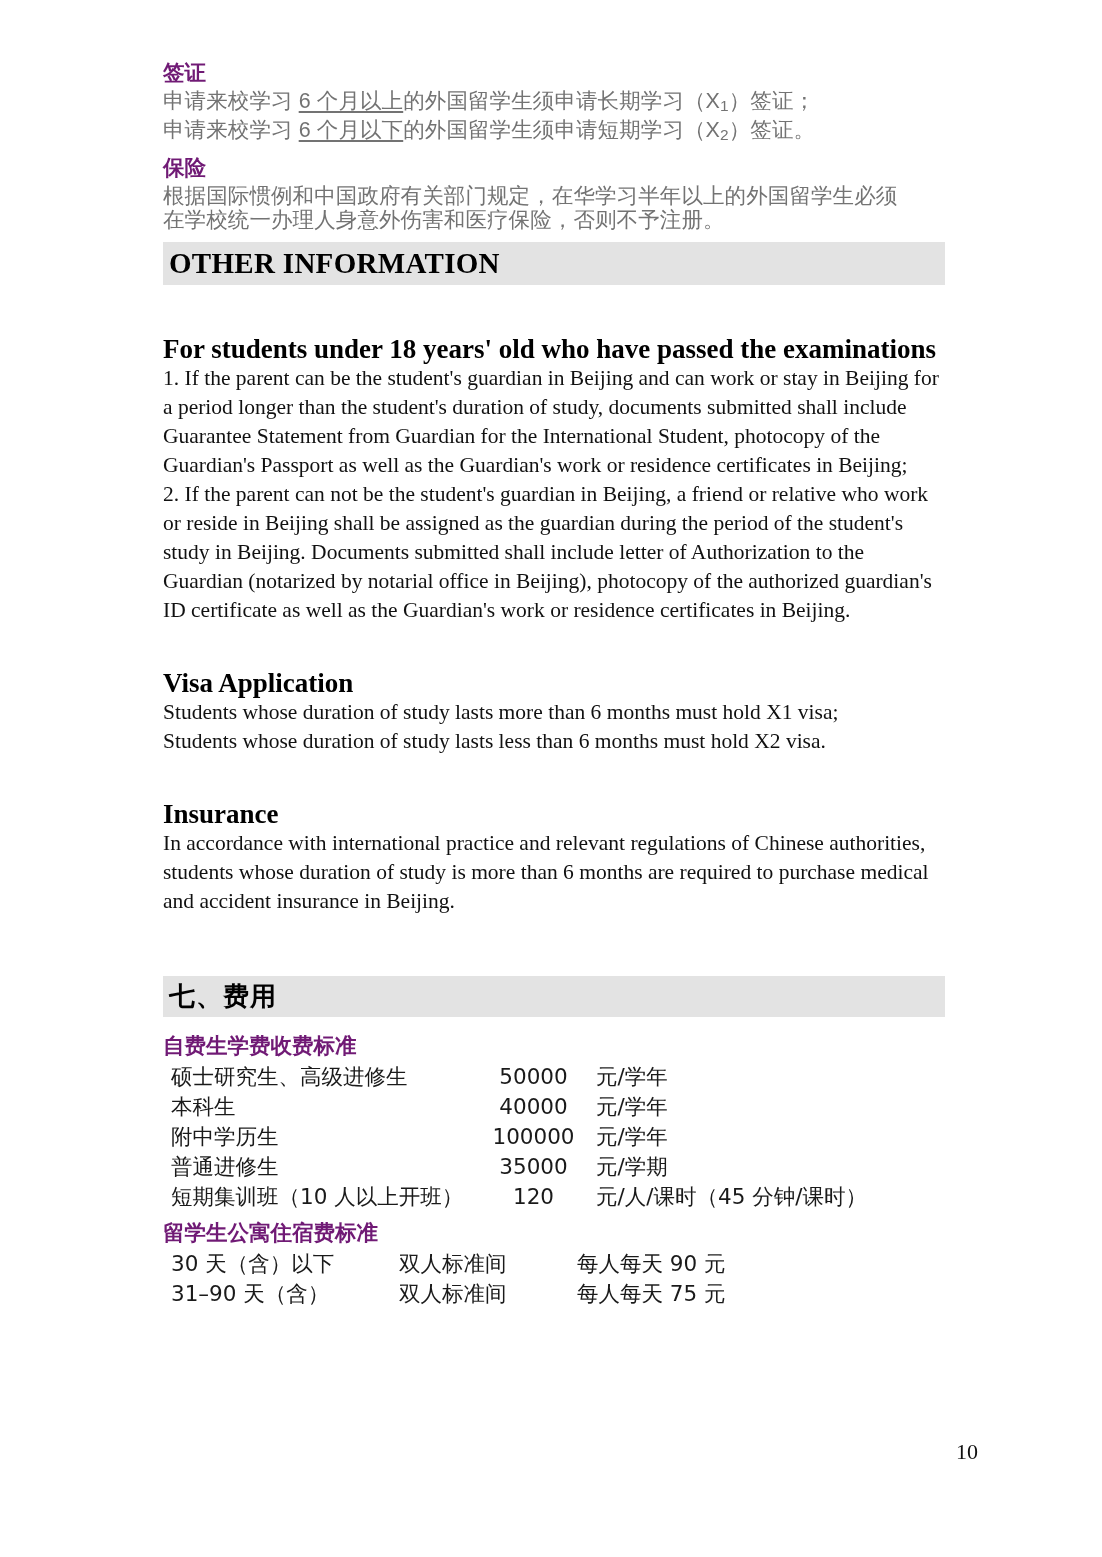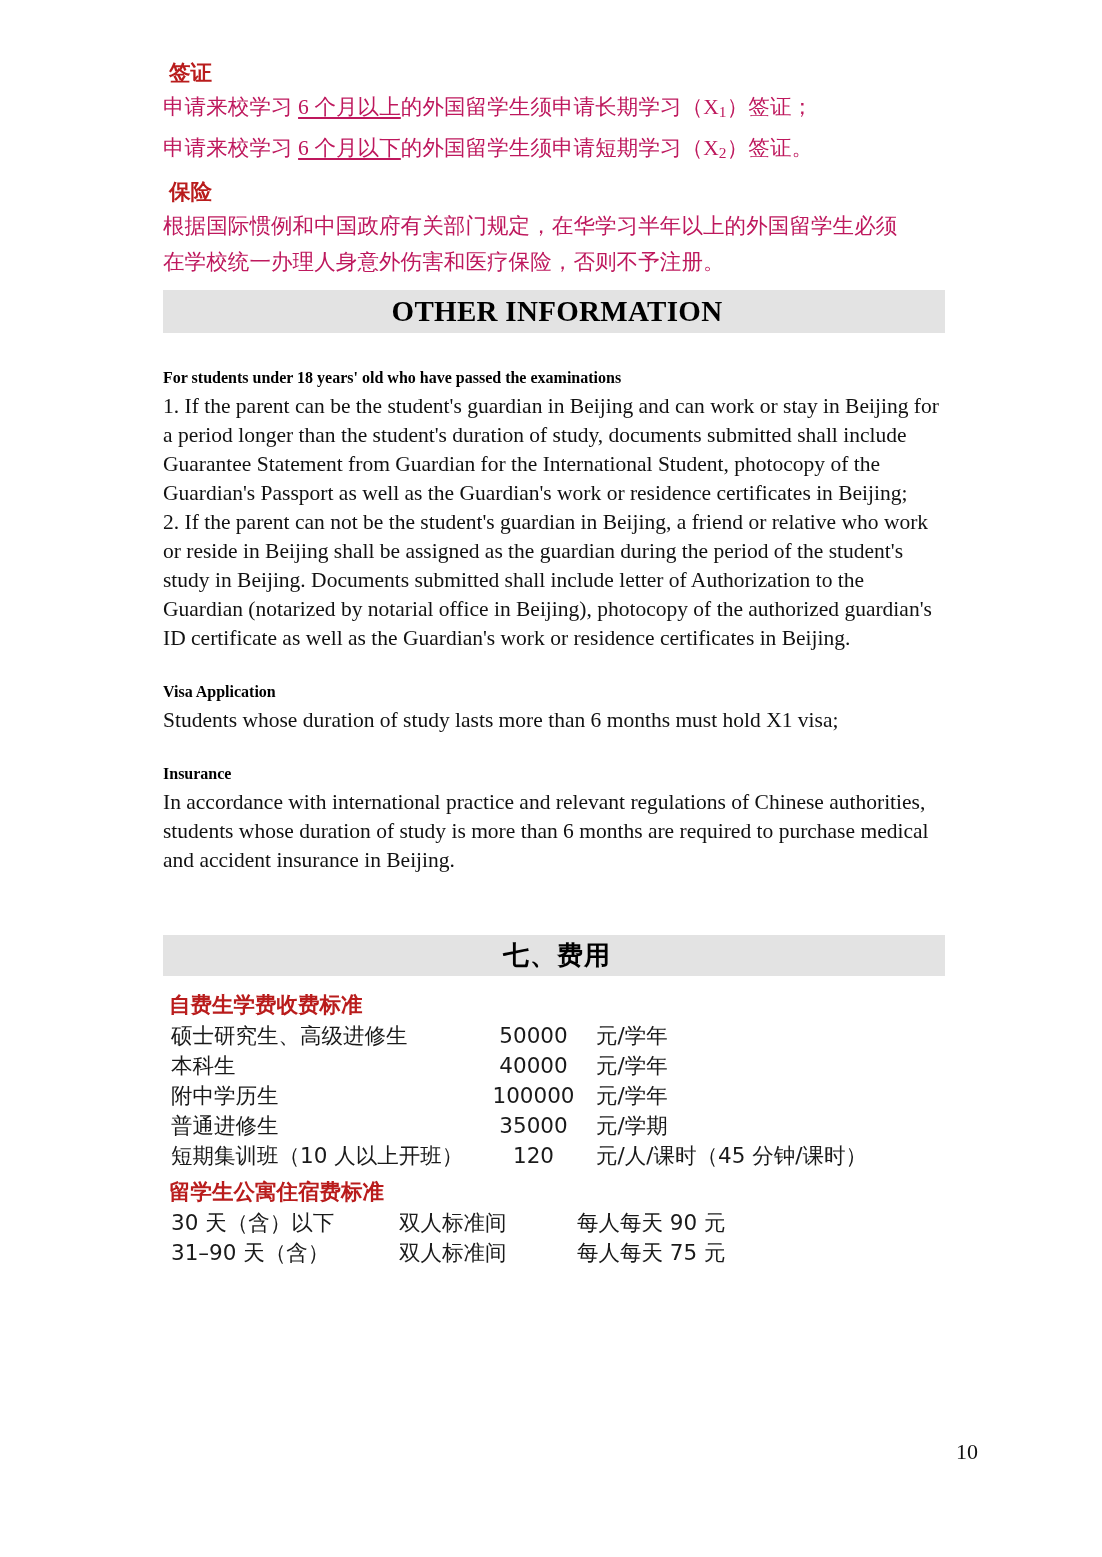--- a/index.html
+++ b/index.html
@@ -22,50 +22,48 @@
   }
   .content {
     position: absolute;
     left: 163px;
     top: 0;
     width: 782px;
   }
 
   
   .cn {
-    font-family: Liberation Serif, serif;
-    font-size: 21.5px;
-    line-height: 36px;
-    color: #be185d;
+    font-family: Liberation Sans, sans-serif;
+    font-size: 21.5px;
+    line-height: 24px;
+    color: #737373;
     letter-spacing: 0.1px;
   }
   .cn-bold {
     font-family: Liberation Sans, sans-serif;
     font-size: 21.5px;
     line-height: 31px;
     font-weight: bold;
-    color: #b91c1c;
-    margin-left: 6px;
+    color: #701a75;
   }
   .u {
     text-decoration: underline;
     text-underline-offset: 3px;
   }
   .sub {
     font-size: 0.72em;
     vertical-align: -0.18em;
   }
 
   
   .band {
     background: #e3e3e3;
     width: 782px;
     box-sizing: border-box;
     padding: 4px 0 5px 6px;
-    text-align: center;
   }
   .band-en {
     font-family: "Liberation Serif", "DejaVu Serif", serif;
     font-weight: bold;
     font-size: 29px;
     line-height: 34px;
     letter-spacing: 0.3px;
   }
   .band-cn {
     font-family: "DejaVu Sans", "Liberation Sans", sans-serif;
@@ -77,24 +75,25 @@
 
   
   .en {
     font-family: "Liberation Serif", "DejaVu Serif", serif;
     font-size: 21.5px;
     line-height: 29px;
     color: #111;
   }
   .en-bold {
     font-family: "Liberation Serif", "DejaVu Serif", serif;
-    font-size: 16px;
+    font-size: 27px;
     line-height: 29px;
     font-weight: bold;
     color: #000;
+    margin-top: 20px;
   }
 
   
   .fee-table {
     border-collapse: collapse;
     font-family: "DejaVu Sans", "Liberation Sans", sans-serif;
     font-size: 21.5px;
     line-height: 30px;
     color: #1a1a1a;
     margin-left: 8px;
@@ -162,20 +161,21 @@
       <div class="en-bold">For students under 18 years' old who have passed the examinations</div>
       <div class="en">1. If the parent can be the student's guardian in Beijing and can work or stay in Beijing for a period longer than the student's duration of study, documents submitted shall include Guarantee Statement from Guardian for the International Student, photocopy of the Guardian's Passport as well as the Guardian's work or residence certificates in Beijing;</div>
       <div class="en">2. If the parent can not be the student's guardian in Beijing, a friend or relative who work or reside in Beijing shall be assigned as the guardian during the period of the student's study in Beijing. Documents submitted shall include letter of Authorization to the Guardian (notarized by notarial office in Beijing), photocopy of the authorized guardian's ID certificate as well as the Guardian's work or residence certificates in Beijing.</div>
     </div>
 
     <div class="gap-24"></div>
 
     <div>
       <div class="en-bold">Visa Application</div>
       <div class="en">Students whose duration of study lasts more than 6 months must hold X1 visa;</div>
+      <div class="en">Students whose duration of study lasts less than 6 months must hold X2 visa.</div>
     </div>
 
     <div class="gap-24"></div>
 
     <div>
       <div class="en-bold">Insurance</div>
       <div class="en">In accordance with international practice and relevant regulations of Chinese authorities, students whose duration of study is more than 6 months are required to purchase medical and accident insurance in Beijing.</div>
     </div>
 
     <div style="height:60px"></div>

